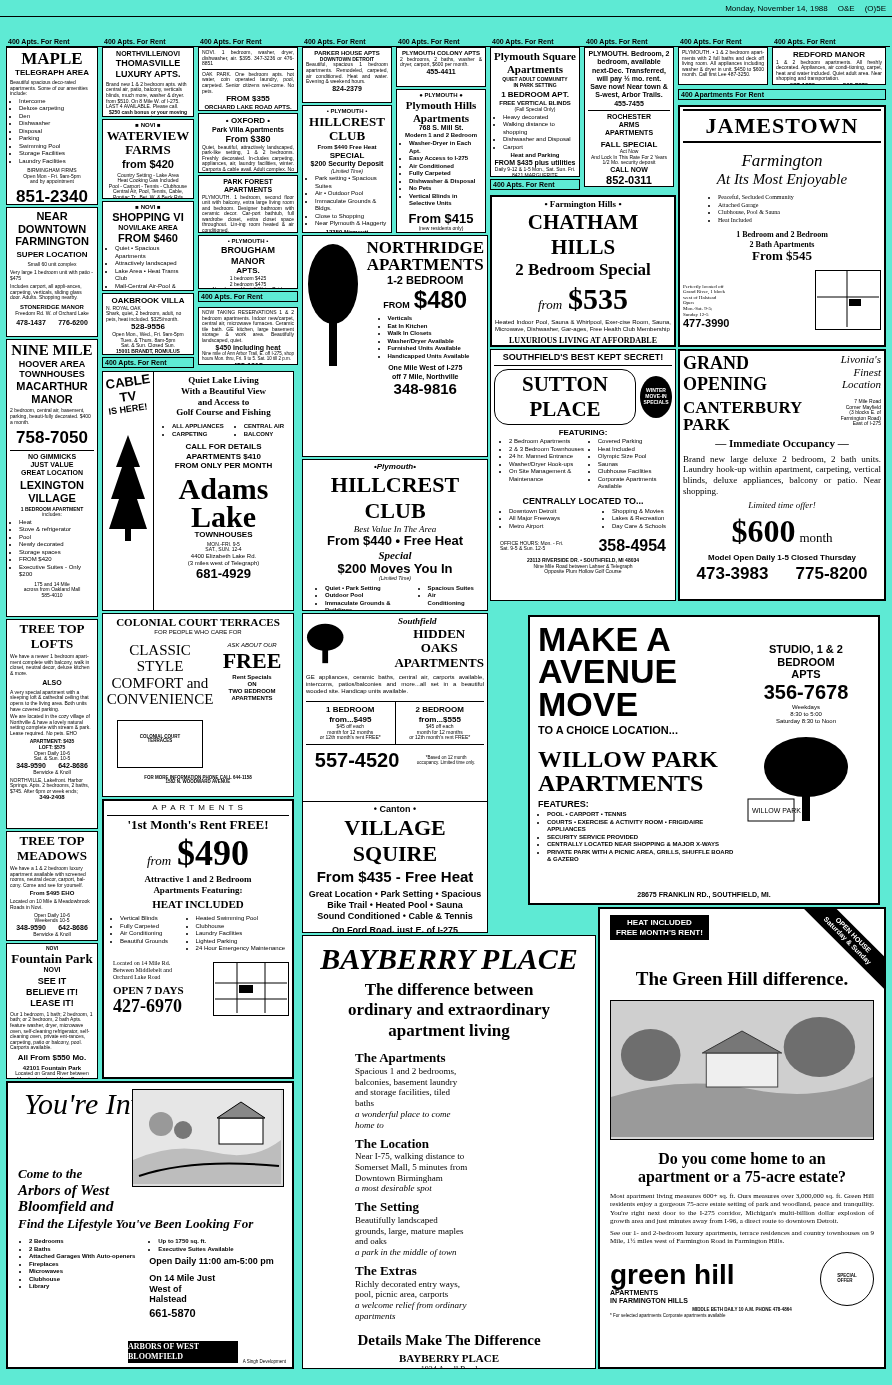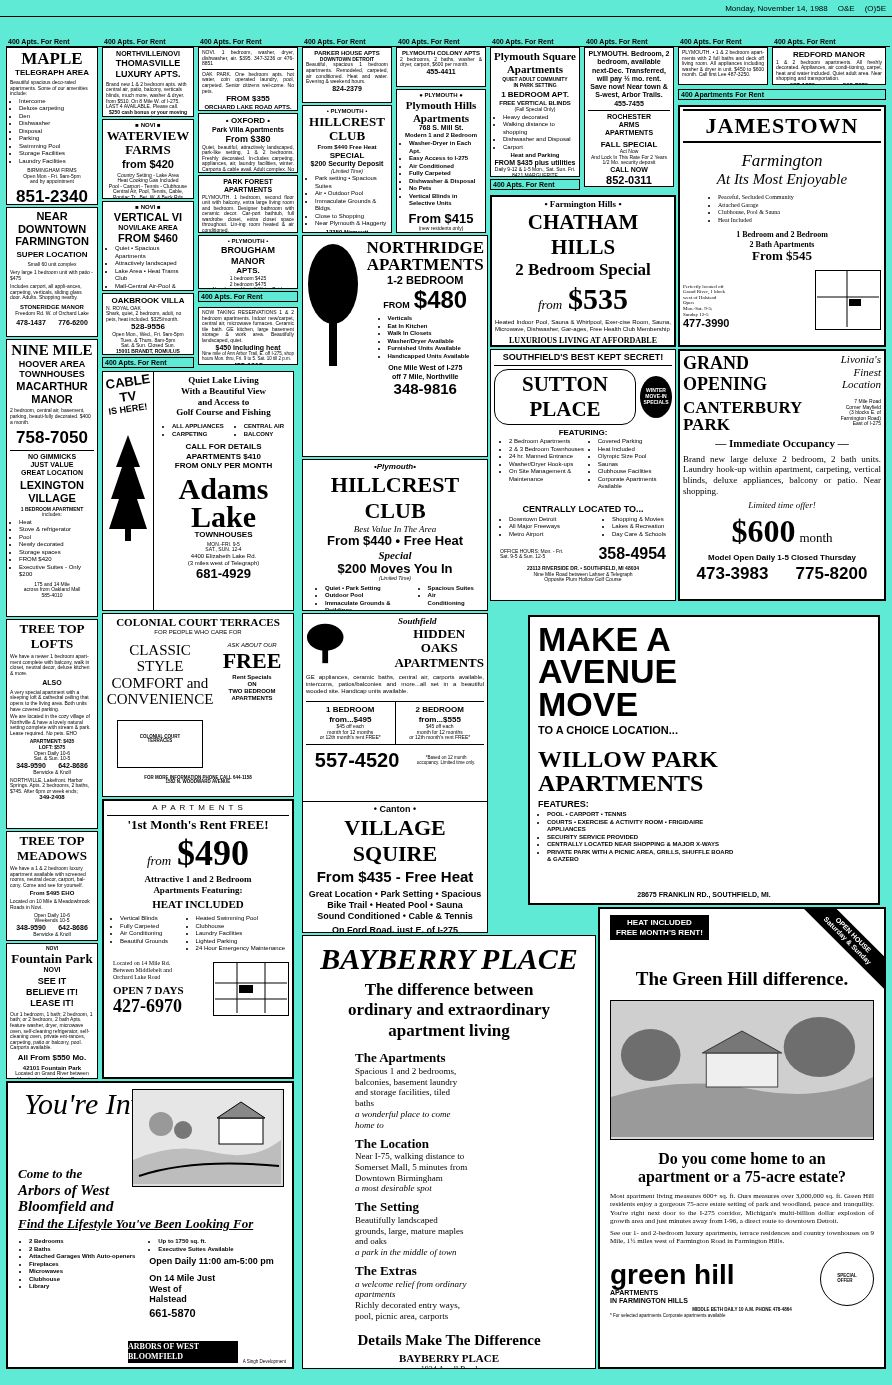--- a/index.html
+++ b/index.html
@@ -194,21 +194,21 @@
             <path d="M84 28 L108 12 L132 28Z" fill="#888" stroke="#000"></path>
             <path d="M6 86 Q60 68 146 76" stroke="#000" fill="none" stroke-width="2"></path>
             <circle cx="28" cy="34" r="12" fill="#999"></circle>
             <circle cx="50" cy="40" r="9" fill="#777"></circle>
           </svg>
         </div>
         <div style="margin-top:46px;padding-left:6px;">
           <div class="serif b i t14">Come to the</div>
           <div class="serif b i t16">Arbors of West</div>
           <div class="serif b i t16">Bloomfield and</div>
-          <div class="serif b i t14" style="margin-top:2px;text-decoration:underline;">Find the Lifestyle You've Been Looking For</div>
+          <div class="serif b i t14" style="margin-top:2px;">Find the Lifestyle You've Been Looking For</div>
         </div>
         <div style="display:flex;margin-top:6px;padding-left:8px;">
           <ul class="f" style="width:130px;">
             <li class="b t9">2 Bedrooms</li>
             <li class="b t9">2 Baths</li>
             <li class="b t9">Attached Garages With Auto-openers</li>
             <li class="b t9">Fireplaces</li>
             <li class="b t9">Microwaves</li>
             <li class="b t9">Clubhouse</li>
             <li class="b t9">Library</li>
@@ -254,21 +254,21 @@
 Pool - Carport - Tennis - Clubhouse
 Central Air, Pool, Tennis, Cable,
 Pontiac Tr., Bet. W. &amp; Beck Rds</div>
 
       </div>
     </div>
 
     <div class="ad" style="left:102px;top:184px;width:92px;height:90px;">
       <div class="pad c">
         <div class="b t7">■ <span>NOVI</span> ■</div>
-        <div class="b t12">VERTICAL VI</div>
+        <div class="b t12">SHOPPING VI</div>
         <div class="b t8">NOVI/LAKE AREA</div>
         <div class="b t12">FROM $460</div>
         <ul class="f" style="text-align:left;">
           <li>Quiet • Spacious Apartments</li>
           <li>Attractively landscaped</li>
           <li>Lake Area • Heat Trams Club</li>
           <li>Mall-Central Air-Pool &amp; Carports</li>
 
         </ul>
 
@@ -610,24 +610,24 @@
 Downtown Birmingham</div>
           <div class="serif i t10">a most desirable spot</div>
 
           <div class="serif b t14" style="margin-top:6px;">The Setting</div>
           <div class="serif t10" style="white-space:pre-line;">Beautifully landscaped
 grounds, large, mature maples
 and oaks</div>
           <div class="serif i t10">a park in the middle of town</div>
 
           <div class="serif b t14" style="margin-top:6px;">The Extras</div>
+          <div class="serif t10" style="white-space:pre-line;">Richly decorated entry ways,
+pool, picnic area, carports</div>
           <div class="serif i t10" style="white-space:pre-line;">a welcome relief from ordinary
 apartments</div>
-          <div class="serif t10" style="white-space:pre-line;">Richly decorated entry ways,
-pool, picnic area, carports</div>
         </div>
         <div class="serif b t16" style="margin-top:10px;">Details Make The Difference</div>
         <div class="serif b t12" style="margin-top:4px;">BAYBERRY PLACE</div>
         <div class="serif t9" style="white-space:pre-line;">1934 Avrell Road
 North of Maple just east of Coolidge</div>
 
       </div>
     </div>
 
     <div class="ad" style="left:396px;top:30px;width:90px;height:40px;">
@@ -724,21 +724,21 @@
           </ul>
           <ul class="f" style="text-align:left;">
             <li class="t7">Covered Parking</li>
             <li class="t7">Heat Included</li>
             <li class="t7">Olympic Size Pool</li>
             <li class="t7">Saunas</li>
             <li class="t7">Clubhouse Facilities</li>
             <li class="t7">Corporate Apartments Available</li>
           </ul>
         </div>
-        <div class="b t10" style="margin-top:12px;">CENTRALLY LOCATED TO...</div>
+        <div class="b t10" style="margin-top:4px;">CENTRALLY LOCATED TO...</div>
         <div style="display:flex;justify-content:space-between;padding:0 6px;">
           <ul class="f" style="text-align:left;">
             <li class="t7">Downtown Detroit</li>
             <li class="t7">All Major Freeways</li>
             <li class="t7">Metro Airport</li>
           </ul>
           <ul class="f" style="text-align:left;">
             <li class="t7">Shopping &amp; Movies</li>
             <li class="t7">Lakes &amp; Recreation</li>
             <li class="t7">Day Care &amp; Schools</li>
@@ -764,20 +764,37 @@
         <div class="b serif" style="font-size:24px;margin-top:10px;white-space:pre-line;line-height:1.02;">WILLOW PARK
 APARTMENTS</div>
         <div class="b t10" style="margin-top:4px;">FEATURES:</div>
         <ul class="f" style="width:188px;">
           <li class="b t7">POOL • CARPORT • TENNIS</li>
           <li class="b t7">COURTS • EXERCISE &amp; ACTIVITY ROOM • FRIGIDAIRE APPLIANCES</li>
           <li class="b t7">SECURITY SERVICE PROVIDED</li>
           <li class="b t7">CENTRALLY LOCATED NEAR SHOPPING &amp; MAJOR X-WAYS</li>
           <li class="b t7">PRIVATE PARK WITH A PICNIC AREA, GRILLS, SHUFFLE BOARD &amp; GAZEBO</li>
         </ul>
+        <div style="position:absolute;right:8px;top:26px;width:128px;text-align:center;">
+          <div class="b t12" style="white-space:pre-line;">STUDIO, 1 &amp; 2
+BEDROOM
+APTS</div>
+          <div class="b" style="font-size:20px;">356-7678</div>
+          <div class="t7" style="white-space:pre-line;">Weekdays
+8:30 to 5:00
+Saturday 8:30 to Noon</div>
+          <div style="margin-top:8px;">
+            <svg width="120" height="92" viewBox="0 0 120 92">
+              <ellipse cx="60" cy="34" rx="42" ry="30" fill="#000"></ellipse>
+              <rect x="56" y="60" width="8" height="28" fill="#000"></rect>
+              <rect x="2" y="66" width="46" height="22" fill="none" stroke="#000"></rect>
+              <text x="6" y="80" font-size="7" font-family="sans-serif">WILLOW PARK</text>
+            </svg>
+          </div>
+        </div>
         <div class="c b t8" style="position:absolute;left:0;right:0;bottom:4px;">28675 FRANKLIN RD., SOUTHFIELD, MI.</div>
       </div>
     </div>
 
     <div class="ad" style="left:584px;top:30px;width:90px;height:140px;">
       <div class="pad c">
         <div class="b t8" style="white-space:pre-line;">PLYMOUTH. Bedroom, 2 bedroom, available next-Dec. Transferred, will pay ½ mo. rent. Save now! Near town &amp; S-west, Arbor Trails. 455-7455</div>
         <div class="rule"></div>
         <div class="b t8" style="white-space:pre-line;">ROCHESTER
 ARMS

